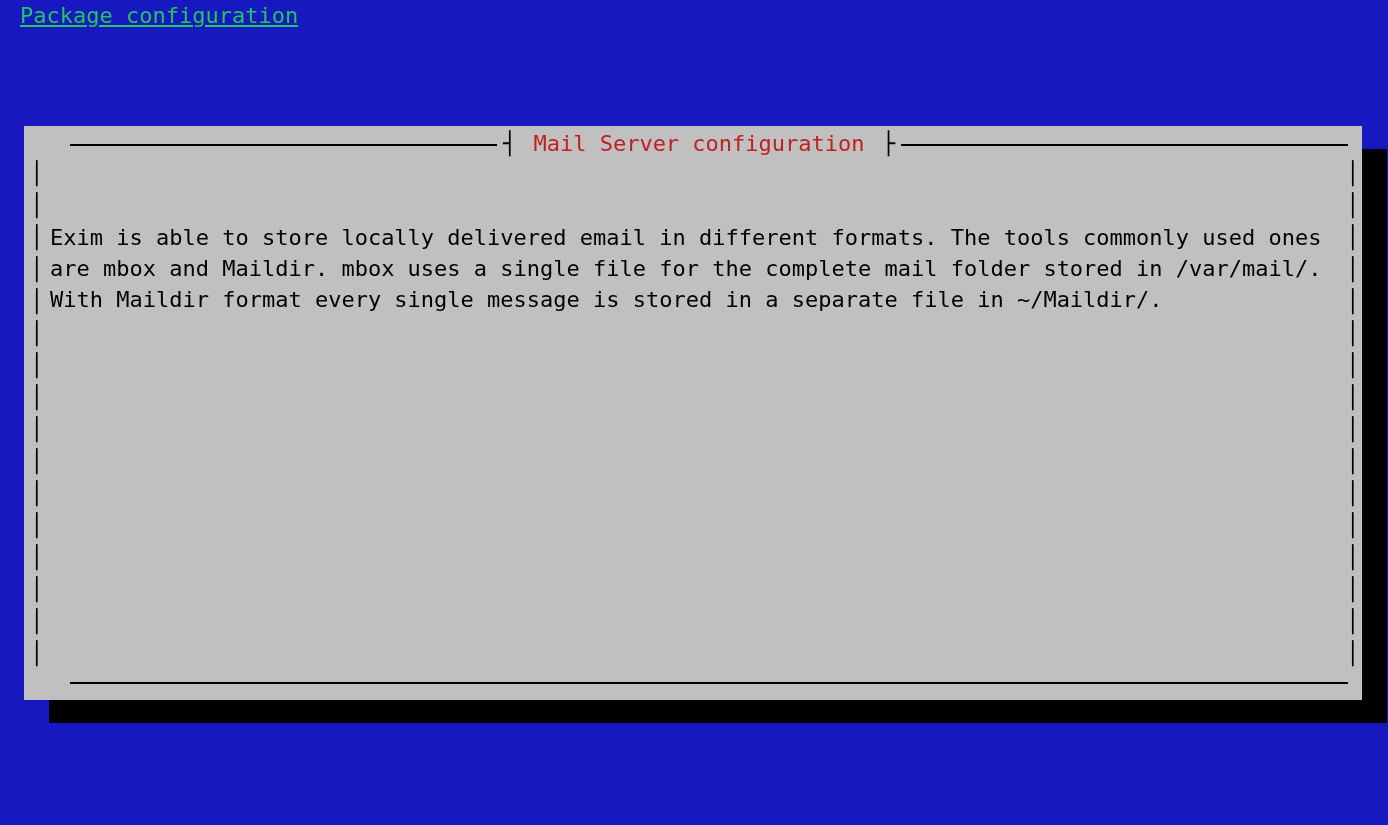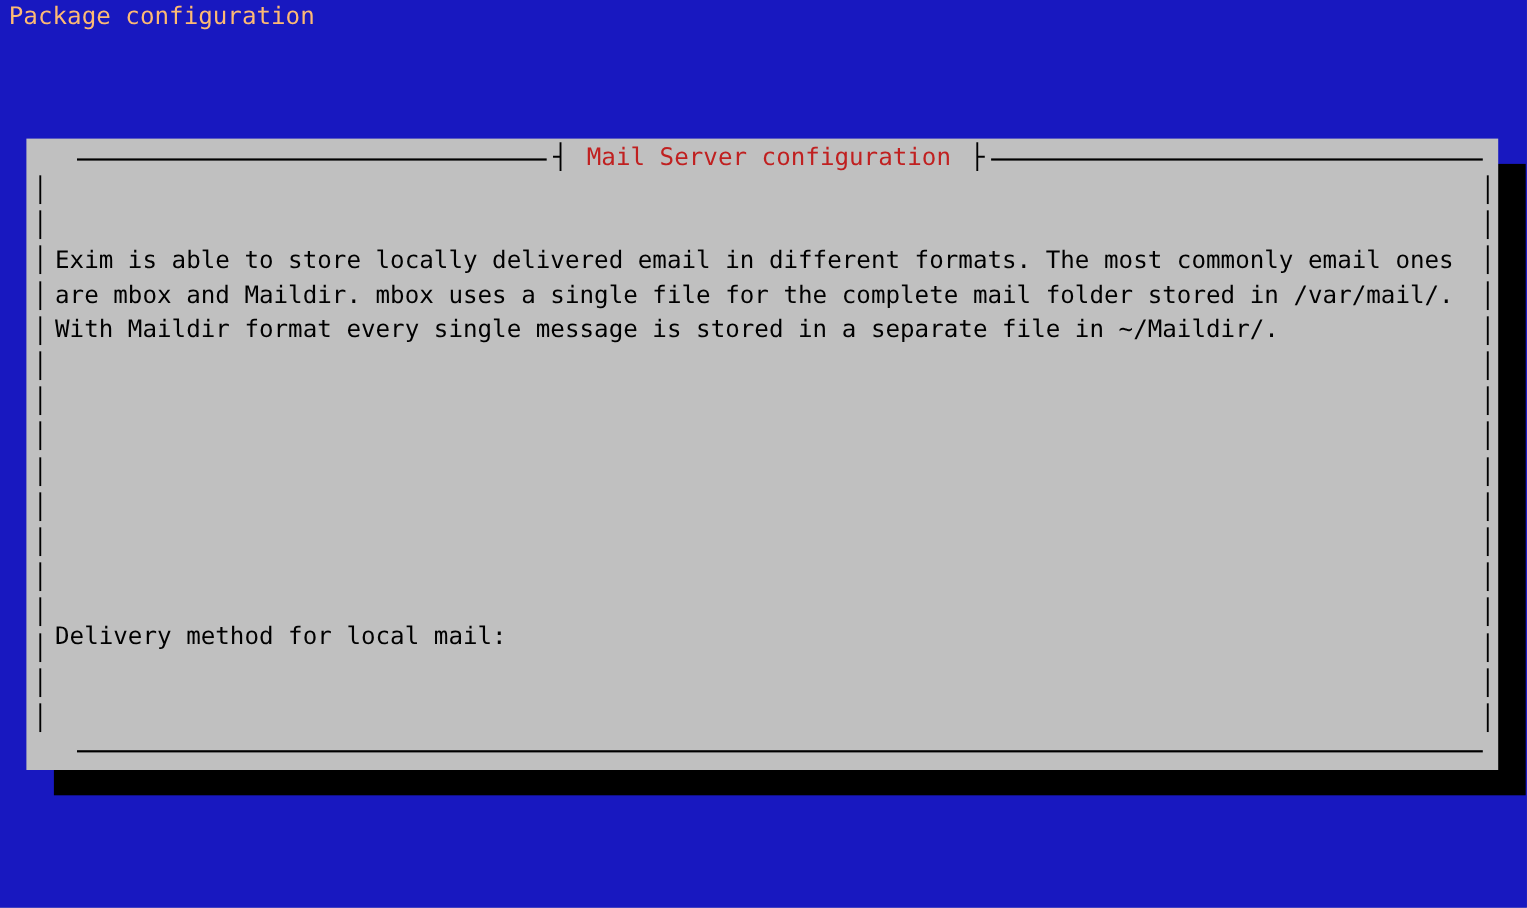--- a/index.html
+++ b/index.html
@@ -7,23 +7,24 @@
     padding: 0;
     width: 1388px;
     height: 825px;
     background: #1818c0;
     font-family: "DejaVu Sans Mono", "Liberation Mono", "Menlo", "Consolas", monospace;
     font-size: 22px;
     line-height: 31px;
     overflow: hidden;
   }
   .header {
-    color: #fdba74;
-    padding: 0 8px;
+    color: #22c55e;
+    padding: 0 20px;
     white-space: pre;
+    text-decoration: underline;
   }
   .shadow {
     position: absolute;
     background: #000;
     left: 49px;
     top: 149px;
     width: 1338px;
     height: 574px;
   }
   .dialog {
@@ -144,22 +145,21 @@
       <span class="vchar">│</span>
     <span class="vchar">│</span>
       <span class="vchar">│</span>
       <span class="vchar">│</span>
       <span class="vchar">│</span>
       <span class="vchar">│</span>
     <span class="vchar">│</span>
   </div>
 
   <div class="body">
-    <div class="para">Exim is able to store locally delivered email in different formats. The most commonly email ones are mbox and Maildir. mbox uses a single file for the complete mail folder stored in /var/mail/. With Maildir format every single message is stored in a separate file in ~/Maildir/.</div>
+    <div class="para">Exim is able to store locally delivered email in different formats. The tools commonly used ones are mbox and Maildir. mbox uses a single file for the complete mail folder stored in /var/mail/. With Maildir format every single message is stored in a separate file in ~/Maildir/.</div>
     <div style="height:31px"></div>
     <div style="height:31px"></div>
-    <div class="para">Delivery method for local mail:</div>
 
     
 
     
   </div>
 </div>
 
 </body></html>

